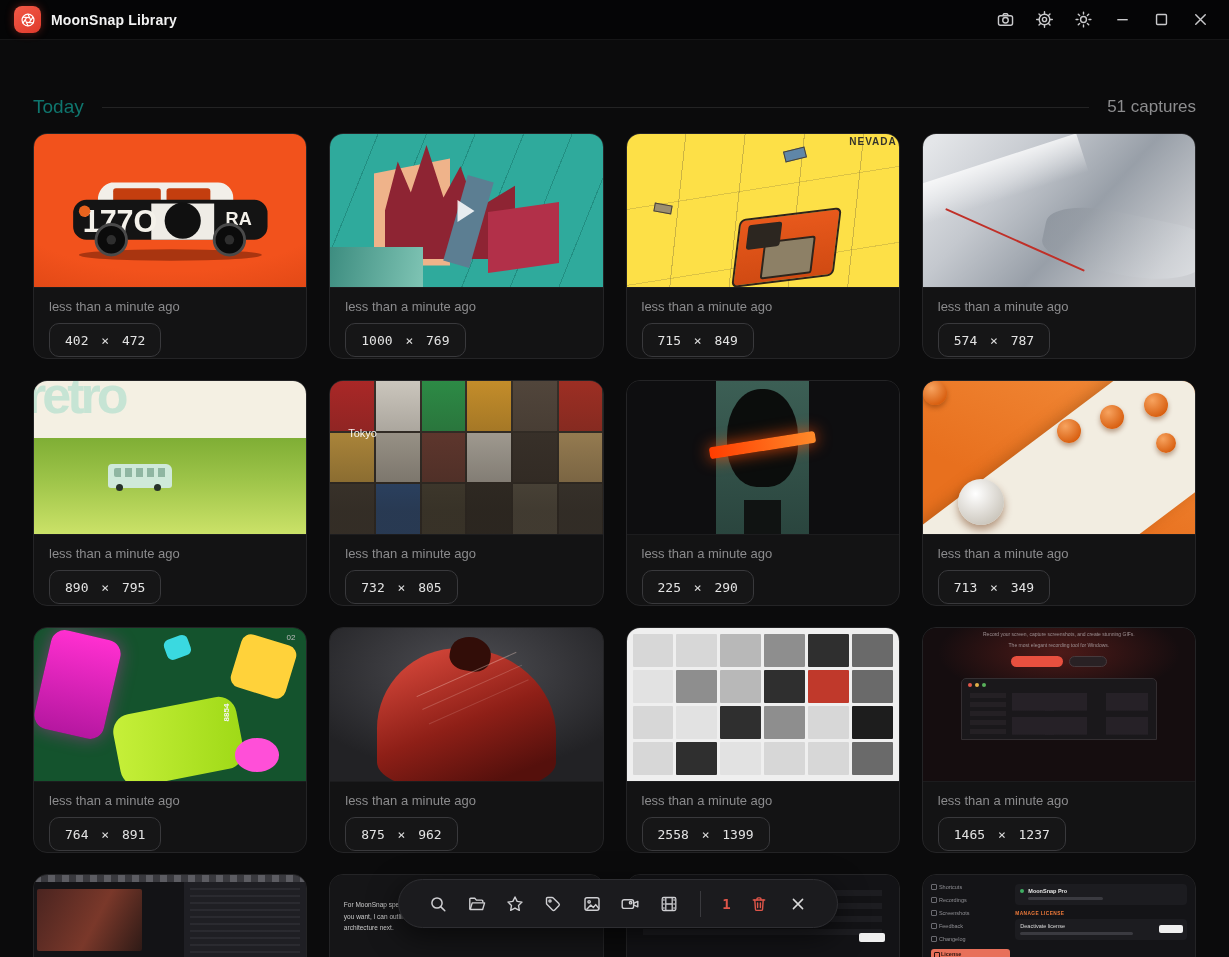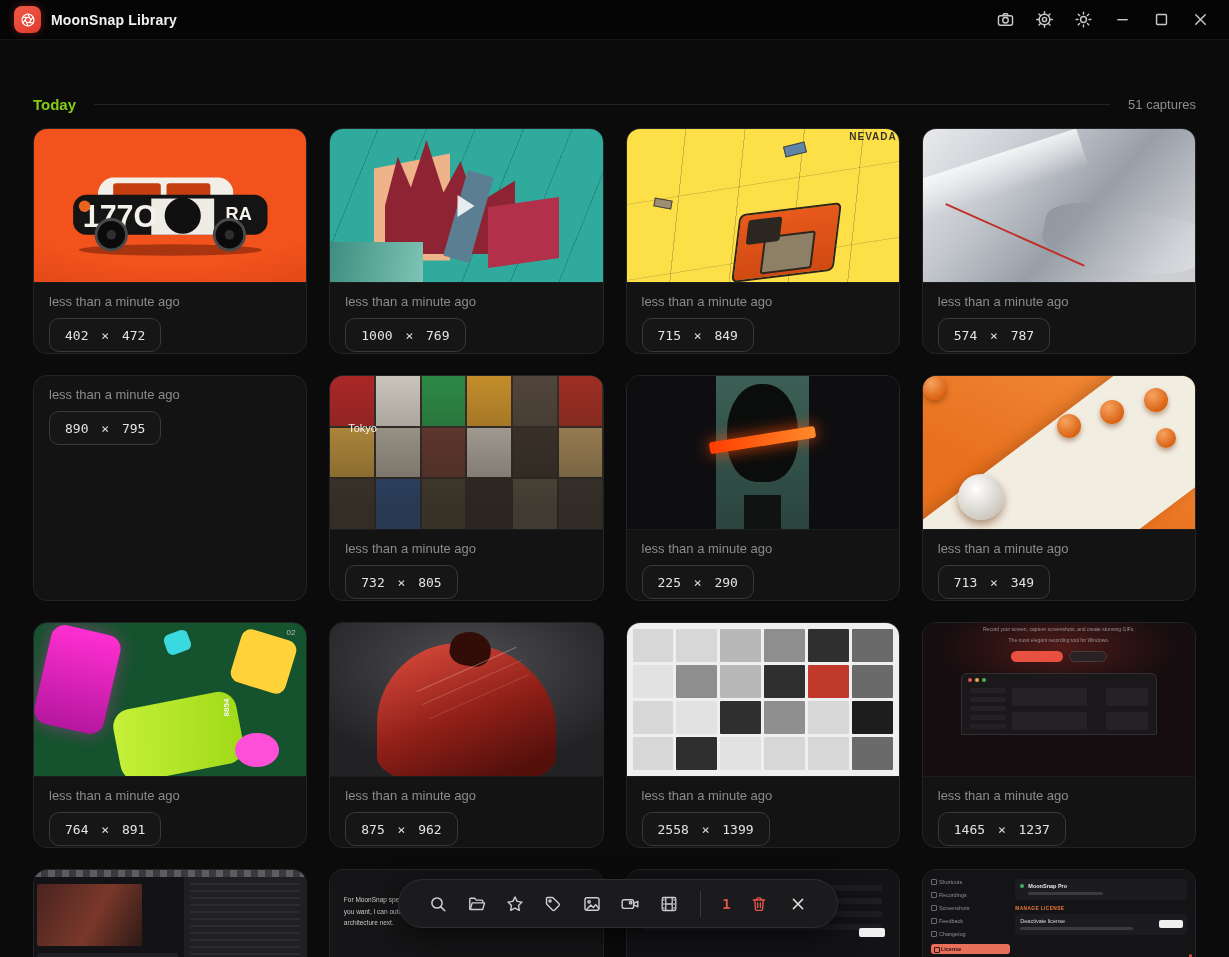--- a/index.html
+++ b/index.html
@@ -16,23 +16,23 @@
   .app-title { font-size:14px; font-weight:700; color:#f2f2f2; letter-spacing:.2px; }
   .tb-spacer { flex:1; }
   .tb-btn { width:30px; height:30px; display:flex; align-items:center;
     justify-content:center; margin-left:9px; border-radius:6px; cursor:pointer; }
   .tb-btn svg { display:block; }
 
   
   .content { padding:0 33px; }
   .section-header { display:flex; align-items:center; gap:18px; margin-top:56px;
     margin-bottom:15px; }
-  .section-title { font-size:15px; font-weight:700; color:#84cc16; }
+  .section-title { font-size:19px; font-weight:400; color:#0f766e; }
   .section-line { flex:1; height:1px; background:#232324; }
-  .section-count { font-size:13px; color:#8d8d8f; }
+  .section-count { font-size:17px; color:#8d8d8f; }
 
   .grid { display:grid; grid-template-columns:repeat(4,1fr); column-gap:22px;
     row-gap:21px; }
   .card { background:#131314; border:1px solid #242426; border-radius:14px;
     overflow:hidden; height:226px; }
   .thumb { position:relative; height:154px; overflow:hidden; border-bottom:1px solid #1c1c1e; }
   .meta { padding:11px 15px 0; }
   .timestamp { font-size:13px; color:#8b8b8d; margin-bottom:9px; }
   .dim-badge { display:inline-block; padding:7px 15px; border:1px solid #39393c;
     border-radius:10px; background:rgba(255,255,255,.015); }
@@ -396,20 +396,25 @@
 </div>
     <div class="meta">
       <div class="timestamp">less than a minute ago</div>
       <div class="dim-badge">
         <span class="dim-text">574 × 787</span>
       </div>
     </div>
   </article>
 
   <article class="card">
+    <div class="thumb t-retro">
+  <span class="r-text">retro</span>
+  <div class="r-field"></div>
+  <div class="r-bus"></div>
+</div>
     <div class="meta">
       <div class="timestamp">less than a minute ago</div>
       <div class="dim-badge">
         <span class="dim-text">890 × 795</span>
       </div>
     </div>
   </article>
 
   <article class="card">
     <div class="thumb t-shinjuku">

